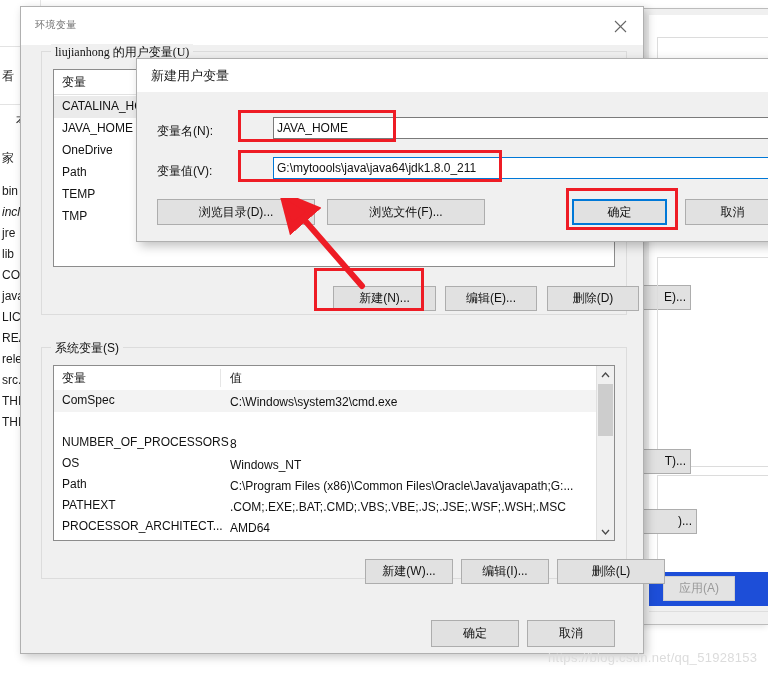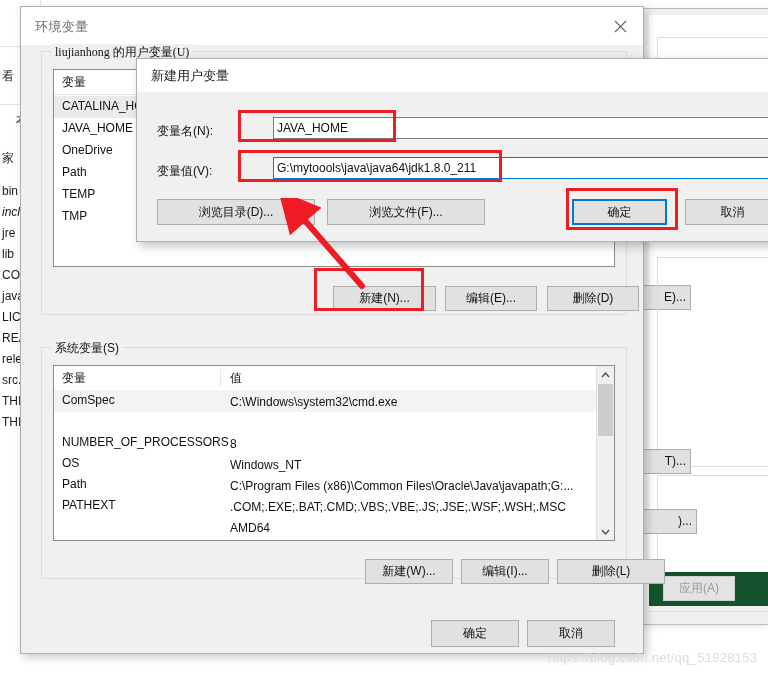--- a/index.html
+++ b/index.html
@@ -47,42 +47,42 @@
     position:absolute;left:16px;width:112px;border:1px solid #dcdcdc;border-right:none;
     background:transparent;
   }
   #bg-right .gbtn{
     position:absolute;left:-6px;width:56px;height:25px;
     background:#e1e1e1;border:1px solid #adadad;
     font-size:12px;color:#111;line-height:23px;text-align:right;padding-right:4px;
     box-sizing:border-box;white-space:nowrap;overflow:hidden;
   }
   #bg-right .applybar{
-    position:absolute;left:8px;right:0;bottom:18px;height:34px;background:#14532d;
+    position:absolute;left:8px;right:0;bottom:18px;height:34px;background:#1d4ed8;
   }
   #bg-right .apply{
     position:absolute;left:14px;top:4px;width:72px;height:25px;
     background:#e3e3e3;border:1px solid #cfcfcf;color:#9a9a9a;
     font-size:12px;line-height:23px;text-align:center;box-sizing:border-box;
   }
   #bg-right .botline{
     position:absolute;left:8px;right:0;bottom:12px;height:1px;background:#dedede;
   }
 
   
   #env-dialog{
     position:absolute;left:20px;top:6px;width:622px;height:646px;
     background:#f0f0f0;border:1px solid #b0b0b0;
     box-shadow:3px 3px 9px rgba(0,0,0,.22);
   }
   #env-titlebar{
     position:absolute;left:0;top:0;right:0;height:38px;background:#ffffff;
   }
   #env-title{
-    position:absolute;left:14px;top:11px;font-size:13px;color:#6e6e6e;letter-spacing:.4px;
+    position:absolute;left:14px;top:11px;font-size:10px;color:#6e6e6e;letter-spacing:.4px;
   }
   #env-close{
     position:absolute;right:0;top:0;width:46px;height:38px;
     display:flex;align-items:center;justify-content:center;
     color:#666;font-size:15px;line-height:1;
   }
 
   
   .groupbox{
     position:absolute;border:1px solid #dcdcdc;background:transparent;
@@ -289,20 +289,21 @@
     </div>
     <div class="lv-row" style="top:108px;">
       <div class="lv-c1">Path</div>
       <div class="lv-c2" style="left:176px;width:358px;">C:\Program Files (x86)\Common Files\Oracle\Java\javapath;G:...</div>
     </div>
     <div class="lv-row" style="top:129px;">
       <div class="lv-c1">PATHEXT</div>
       <div class="lv-c2" style="left:176px;width:358px;">.COM;.EXE;.BAT;.CMD;.VBS;.VBE;.JS;.JSE;.WSF;.WSH;.MSC</div>
     </div>
     <div class="lv-row" style="top:150px;">
+      <div class="lv-c1">PROCESSOR_ARCHITECT...</div>
       <div class="lv-c2" style="left:176px;width:358px;">AMD64</div>
     </div>
 
     <div class="vscroll">
       <div class="arr up">
         <svg width="9" height="6" viewBox="0 0 9 6">
             <polyline points="1,5 4.5,1 8,5" fill="none" stroke="#4a4a4a" stroke-width="1.3"></polyline>
           </svg>
       </div>
       <div class="thumb" style="top:18px;height:52px;"></div>

